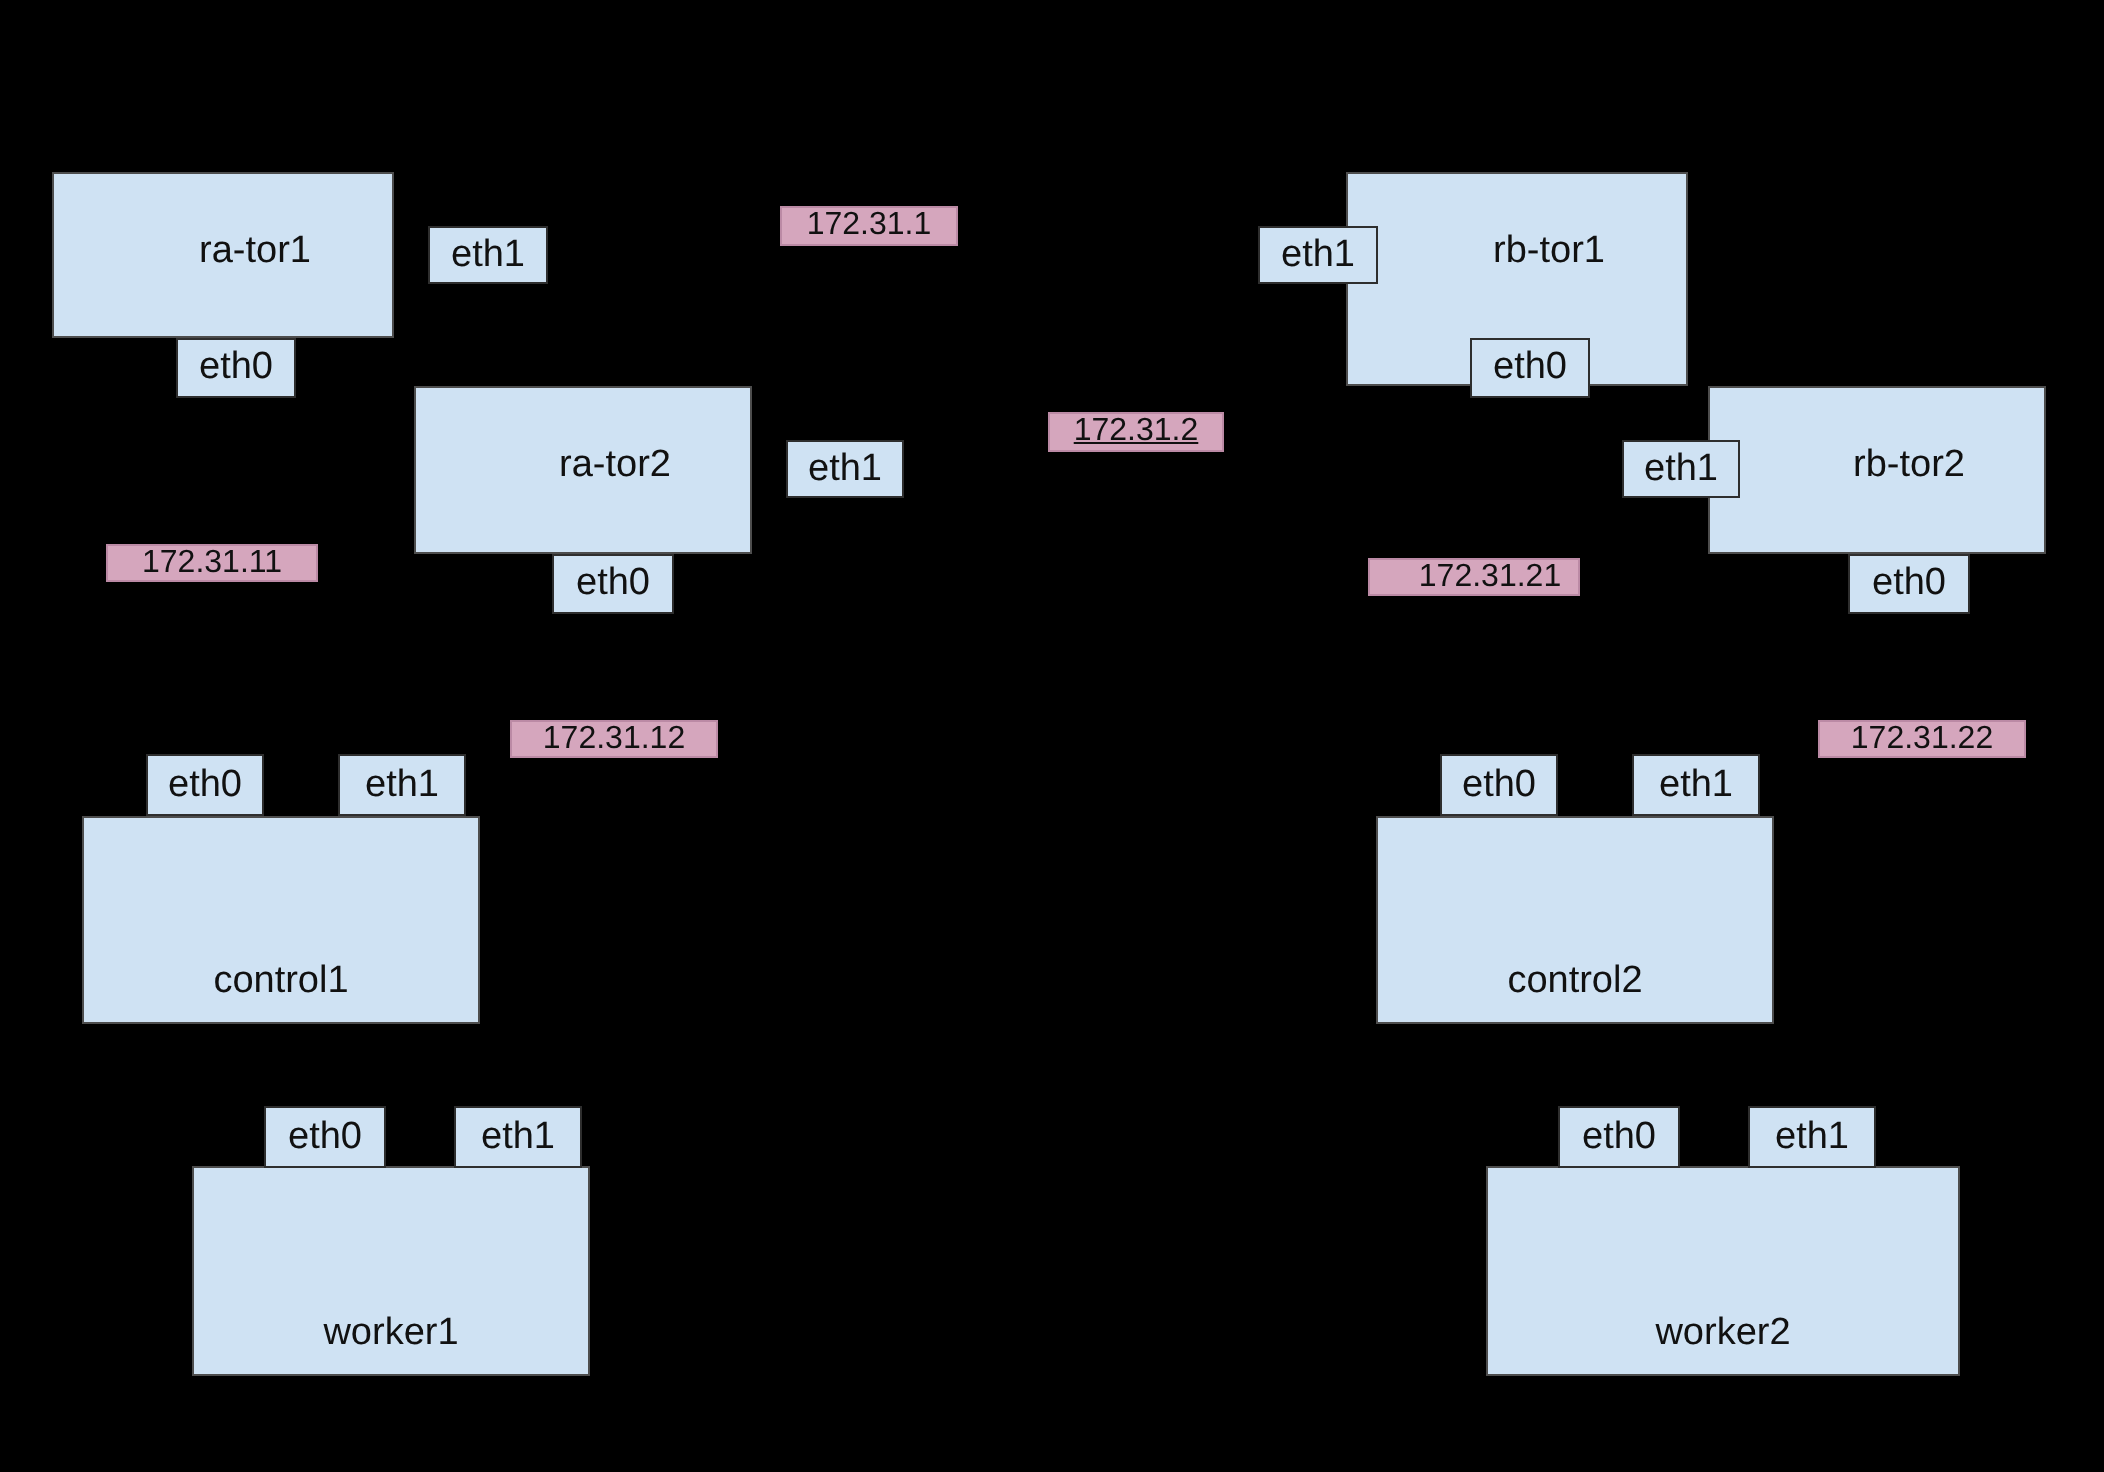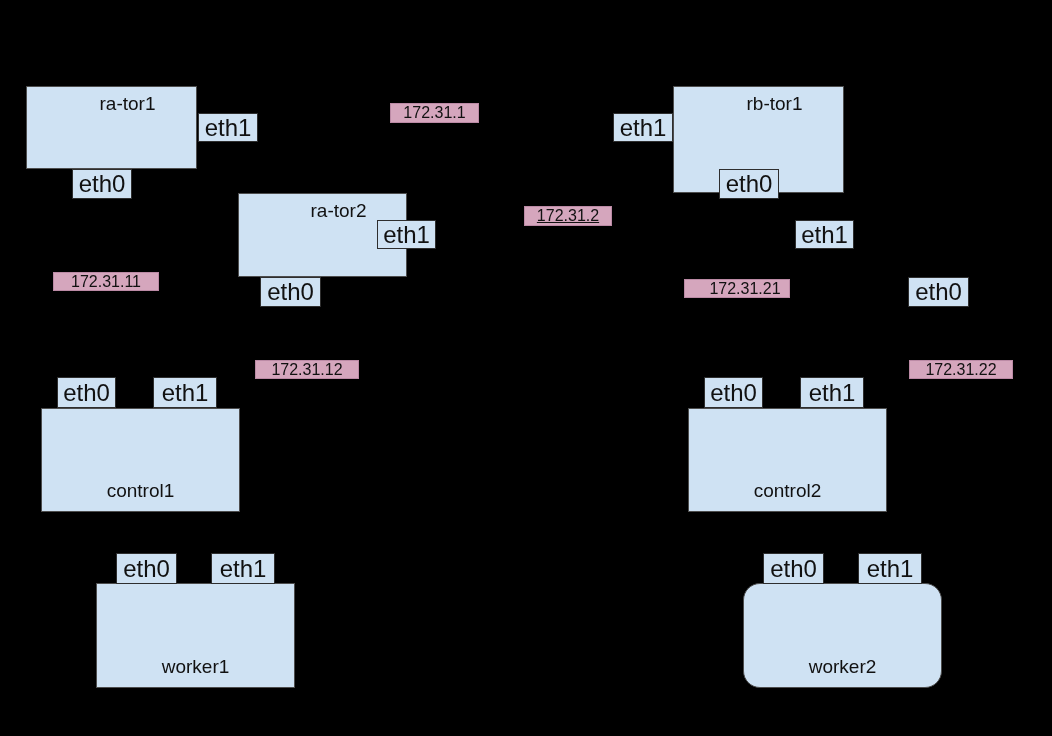--- a/index.html
+++ b/index.html
@@ -24,32 +24,33 @@
   }
   .node-label {
     position: absolute;
     left: 0;
     right: 0;
     text-align: center;
     font-size: 19px;
     line-height: 22px;
     white-space: nowrap;
   }
-  .node-label.tor  { top: 6px; padding-left: 32px; }
+  .node-label.tor  { top: 28px; padding-left: 32px; }
   .node-label.host { bottom: 9px; }
   .port {
     position: absolute;
     background: var(--node-fill, #cfe2f3);
     border: 1px solid var(--port-border, #2e2e2e);
     box-sizing: border-box;
     display: flex;
     align-items: center;
     justify-content: center;
-    font-size: 24px;
+    font-size: 19px;
     white-space: nowrap;
+    margin-left: 16px;
   }
   .ip {
     position: absolute;
     background: var(--ip-fill, #d5a6bd);
     border: 1px solid var(--ip-border, #bb8aa5);
     box-sizing: border-box;
     display: flex;
     align-items: center;
     justify-content: center;
     font-size: 16px;
@@ -57,36 +58,39 @@
   }
 </style>
 </head>
 <body>
 
 <div id="stage">
 
   <div class="node" style="left:26px;  top:86px;  width:171px; height:83px;">
     <span class="node-label tor">ra-tor1</span>
   </div>
-  <div class="node" style="left:207px; top:193px; width:169px; height:84px;margin-left:31px;">
+  <div class="node" style="left:207px; top:193px; width:169px; height:84px;">
     <span class="node-label tor">ra-tor2</span>
   </div>
   <div class="node" style="left:673px; top:86px;  width:171px; height:107px;">
     <span class="node-label tor">rb-tor1</span>
+  </div>
+  <div class="node" style="left:854px; top:193px; width:169px; height:84px;">
+    <span class="node-label tor">rb-tor2</span>
   </div>
   <div class="node" style="left:41px;  top:408px; width:199px; height:104px;">
     <span class="node-label host">control1</span>
   </div>
   <div class="node" style="left:688px; top:408px; width:199px; height:104px;">
     <span class="node-label host">control2</span>
   </div>
   <div class="node" style="left:96px;  top:583px; width:199px; height:105px;">
     <span class="node-label host">worker1</span>
   </div>
-  <div class="node" style="left:743px; top:583px; width:199px; height:105px;border-radius:17px;">
+  <div class="node" style="left:743px; top:583px; width:237px; height:105px;">
     <span class="node-label host">worker2</span>
   </div>
 
   <div class="port" style="left:198px; top:113px; width:60px; height:29px;">eth1</div>
   <div class="port" style="left:72px;  top:169px; width:60px; height:30px;">eth0</div>
   <div class="port" style="left:377px; top:220px; width:59px; height:29px;">eth1</div>
   <div class="port" style="left:260px; top:277px; width:61px; height:30px;">eth0</div>
   <div class="port" style="left:613px; top:113px; width:60px; height:29px;">eth1</div>
   <div class="port" style="left:719px; top:169px; width:60px; height:30px;">eth0</div>
   <div class="port" style="left:795px; top:220px; width:59px; height:29px;">eth1</div>

